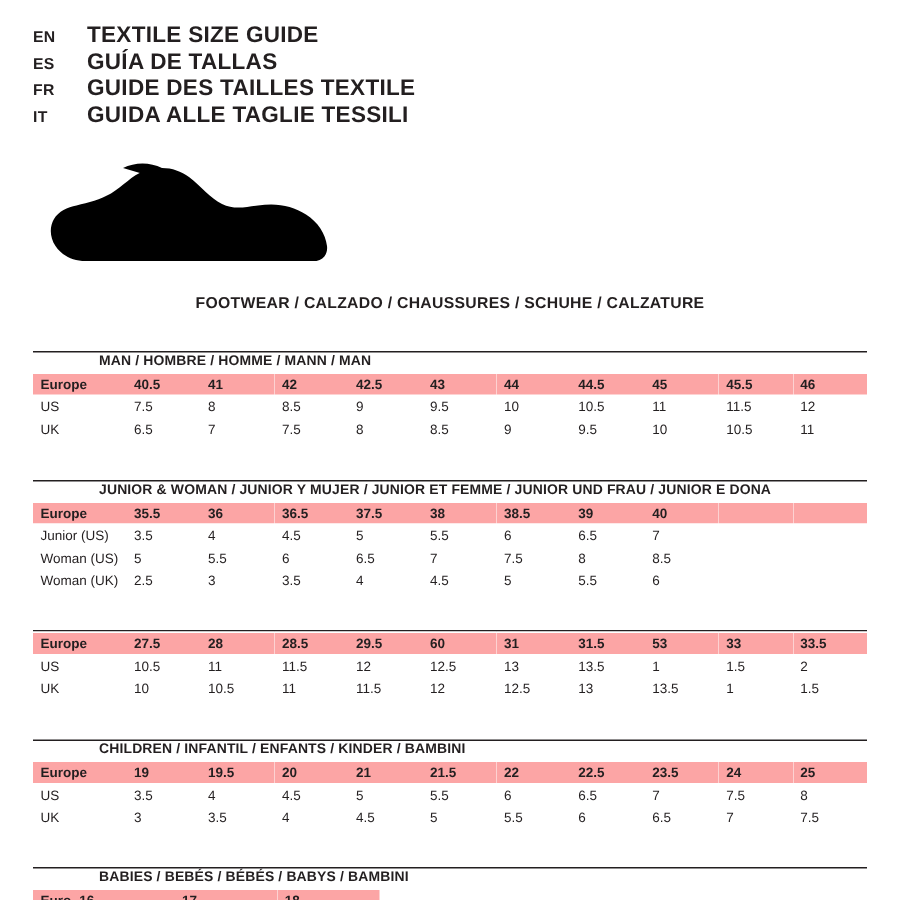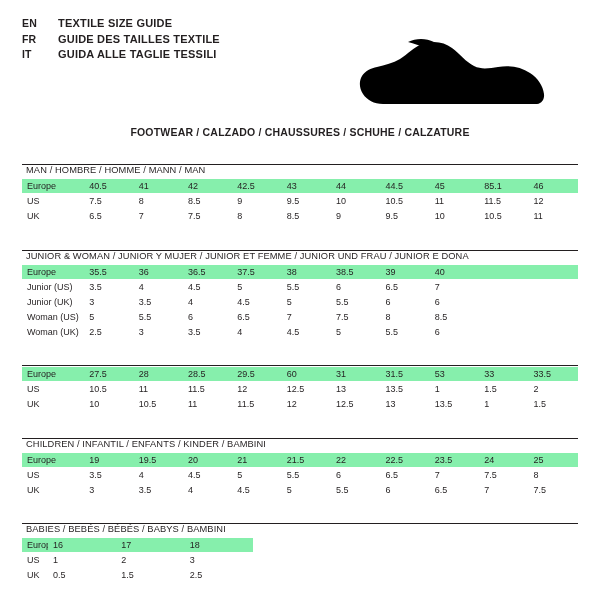--- a/index.html
+++ b/index.html
@@ -17,38 +17,39 @@
     width: 600px;
     height: 600px;
     padding: 16px 22px 0 22px;
   }
 
   
   .header {
     display: flex;
     align-items: flex-start;
     justify-content: space-between;
+    flex-direction: column;
   }
   .langs {
     display: block;
   }
   .lang-row {
     display: flex;
     align-items: baseline;
     line-height: 15.5px;
     white-space: nowrap;
   }
   .lang-code {
     width: 36px;
     font-size: 10.5px;
     font-weight: bold;
     letter-spacing: 0.2px;
   }
   .lang-title {
-    font-size: 11px;
+    font-size: 15px;
     font-weight: bold;
     letter-spacing: 0.2px;
   }
   .shoe-wrap {
     width: 200px;
     height: 78px;
     margin-right: 30px;
     margin-top: 18px;
   }
 
@@ -57,57 +58,62 @@
     font-size: 10.5px;
     font-weight: bold;
     letter-spacing: 0.2px;
     text-align: center;
   }
 
   
   .group { margin-top: 26px; }
   .group-label {
     font-size: 9.3px;
-    font-weight: normal;
+    font-weight: bold;
     padding: 0 0 3px 4px;
     letter-spacing: 0.1px;
+    margin-left: 40px;
   }
   table {
     border-collapse: collapse;
     width: 100%;
     table-layout: fixed;
   }
   table.babies { width: 41.6%; }
   td {
     font-size: 9px;
     height: 15px;
     padding: 0 0 0 5px;
     border-top: 1px solid #ffffff;
     white-space: nowrap;
     overflow: hidden;
   }
-  tr.shaded td { background: #86efac; }
+  tr.shaded td { background: #fca5a5; font-weight: bold; }
   tr.plain td { background: #ffffff; }
   td.rowlabel { width: 11.2%; }
   .divider {
     height: 1px;
     background: #231f20;
     margin-top: 6px;
   }
 </style>
 </head>
 <body>
 
 <div class="page">
 
   <div class="header">
     <div class="langs">
         <div class="lang-row">
           <span class="lang-code">EN</span>
           <span class="lang-title">TEXTILE SIZE GUIDE</span>
+        </div>
+        <div class="lang-row">
+          <span class="lang-code">ES</span>
+          <span class="lang-title">GUÍA DE TALLAS</span>
         </div>
         <div class="lang-row">
           <span class="lang-code">FR</span>
           <span class="lang-title">GUIDE DES TAILLES TEXTILE</span>
         </div>
         <div class="lang-row">
           <span class="lang-code">IT</span>
           <span class="lang-title">GUIDA ALLE TAGLIE TESSILI</span>
         </div>
       </div>
@@ -134,21 +140,21 @@
             <tr class="shaded">
               <td class="rowlabel">Europe</td>
               <td>40.5</td>
               <td>41</td>
               <td>42</td>
               <td>42.5</td>
               <td>43</td>
               <td>44</td>
               <td>44.5</td>
               <td>45</td>
-              <td>85.1</td>
+              <td>45.5</td>
               <td>46</td>
             </tr>
             <tr class="plain">
               <td class="rowlabel">US</td>
               <td>7.5</td>
               <td>8</td>
               <td>8.5</td>
               <td>9</td>
               <td>9.5</td>
               <td>10</td>
@@ -194,33 +200,20 @@
             <tr class="plain">
               <td class="rowlabel">Junior (US)</td>
               <td>3.5</td>
               <td>4</td>
               <td>4.5</td>
               <td>5</td>
               <td>5.5</td>
               <td>6</td>
               <td>6.5</td>
               <td>7</td>
-              <td></td>
-              <td></td>
-            </tr>
-            <tr class="plain">
-              <td class="rowlabel">Junior (UK)</td>
-              <td>3</td>
-              <td>3.5</td>
-              <td>4</td>
-              <td>4.5</td>
-              <td>5</td>
-              <td>5.5</td>
-              <td>6</td>
-              <td>6</td>
               <td></td>
               <td></td>
             </tr>
             <tr class="plain">
               <td class="rowlabel">Woman (US)</td>
               <td>5</td>
               <td>5.5</td>
               <td>6</td>
               <td>6.5</td>
               <td>7</td>

